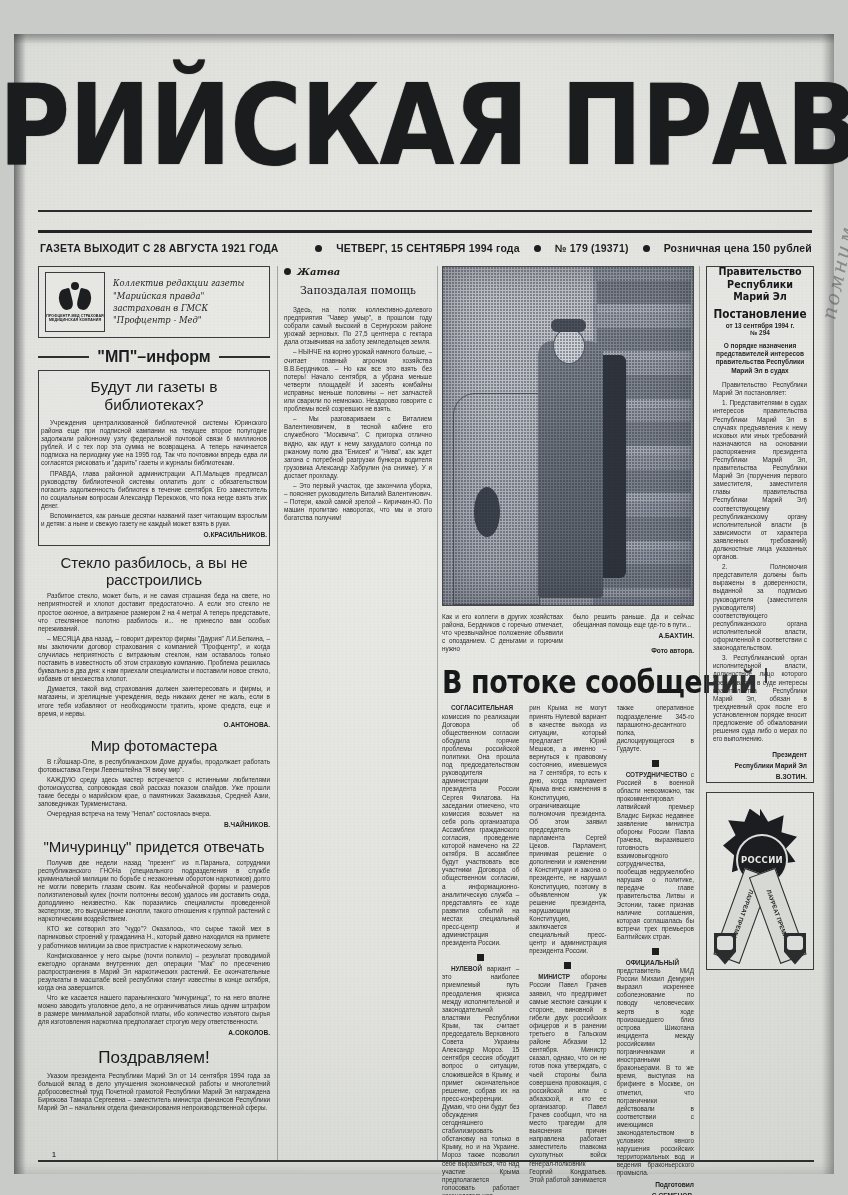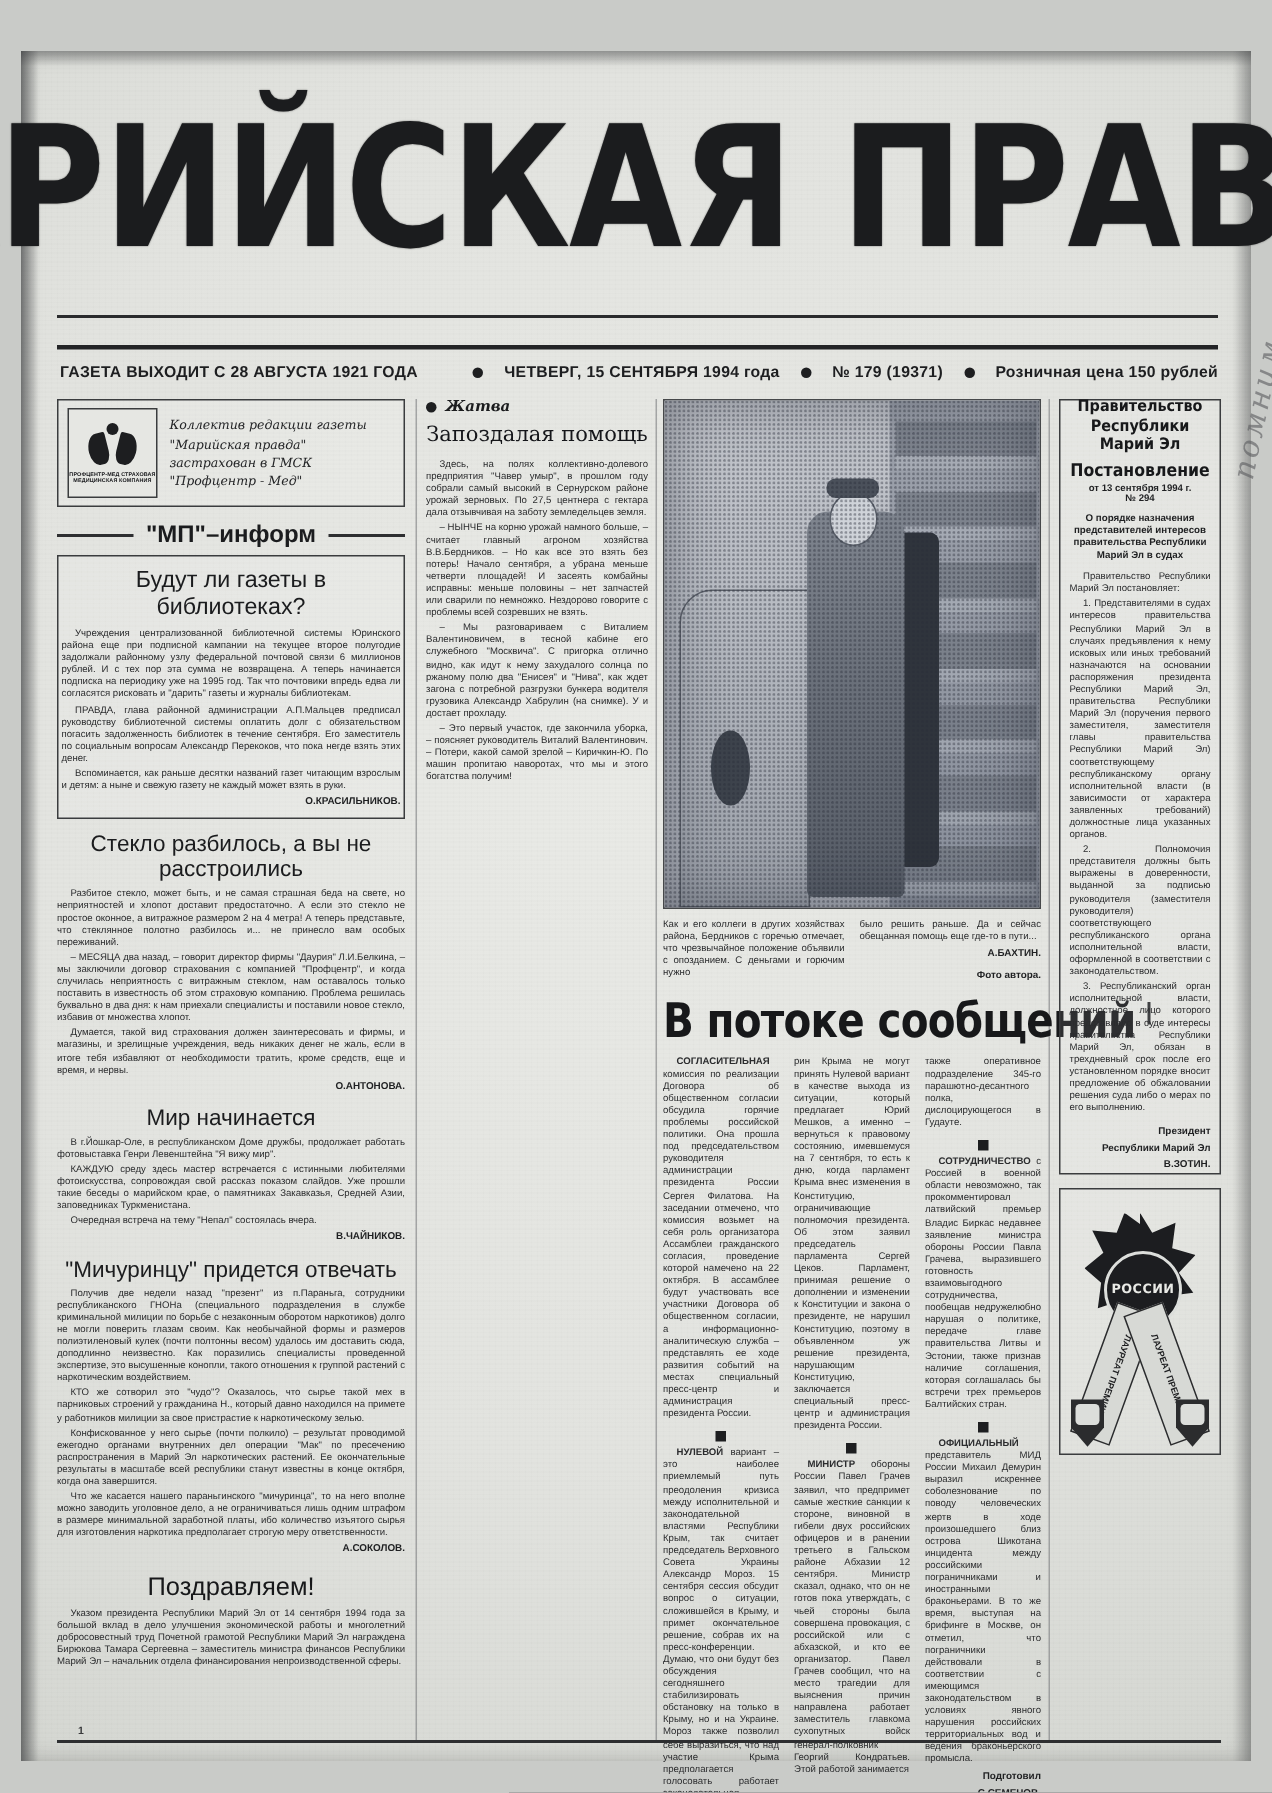--- a/index.html
+++ b/index.html
@@ -141,21 +141,21 @@
 
   
   .rubric{
     display:flex;align-items:center;gap:6px;margin-bottom:4px;
   }
   .rubric .dot{width:7px;height:7px;border-radius:50%;background:#1d1e20;flex:none;}
   .rubric .rb-text{
     font-family:"DejaVu Serif",serif;font-style:italic;font-weight:700;font-size:10px;color:#1b1c1e;
   }
   .hl-serif{
-    font-family:"DejaVu Serif",serif;font-size:14px;line-height:19px;text-align:center;
+    font-family:"DejaVu Serif",serif;font-size:11px;line-height:19px;text-align:center;
     color:#15161a;margin:2px 0 6px;font-weight:400;
   }
 
   
   .photo{
     position:relative;width:100%;height:340px;border:1px solid #46484a;box-sizing:border-box;
     background:#b9bcc2;overflow:hidden;
   }
   .photo .halftone{
     position:absolute;inset:0;
@@ -346,21 +346,21 @@
         </div>
 
         <div class="hl2">Стекло разбилось, а вы не расстроились</div>
         <div class="body-text">
           <p>Разбитое стекло, может быть, и не самая страшная беда на свете, но неприятностей и хлопот доставит предостаточно. А если это стекло не простое оконное, а витражное размером 2 на 4 метра! А теперь представьте, что стеклянное полотно разбилось и... не принесло вам особых переживаний.</p>
           <p>– МЕСЯЦА два назад, – говорит директор фирмы "Даурия" Л.И.Белкина, – мы заключили договор страхования с компанией "Профцентр", и когда случилась неприятность с витражным стеклом, нам оставалось только поставить в известность об этом страховую компанию. Проблема решилась буквально в два дня: к нам приехали специалисты и поставили новое стекло, избавив от множества хлопот.</p>
           <p>Думается, такой вид страхования должен заинтересовать и фирмы, и магазины, и зрелищные учреждения, ведь никаких денег не жаль, если в итоге тебя избавляют от необходимости тратить, кроме средств, еще и время, и нервы.</p>
           <div class="sig">О.АНТОНОВА.</div>
         </div>
 
-        <div class="hl2">Мир начинается</div>
+        <div class="hl2">Мир фотомастера</div>
         <div class="body-text">
           <p>В г.Йошкар-Оле, в республиканском Доме дружбы, продолжает работать фотовыставка Генри Левенштейна "Я вижу мир".</p>
           <p>КАЖДУЮ среду здесь мастер встречается с истинными любителями фотоискусства, сопровождая свой рассказ показом слайдов. Уже прошли такие беседы о марийском крае, о памятниках Закавказья, Средней Азии, заповедниках Туркменистана.</p>
           <p>Очередная встреча на тему "Непал" состоялась вчера.</p>
           <div class="sig">В.ЧАЙНИКОВ.</div>
         </div>
 
         <div class="hl2">"Мичуринцу" придется отвечать</div>
         <div class="body-text">
           <p>Получив две недели назад "презент" из п.Параньга, сотрудники республиканского ГНОНа (специального подразделения в службе криминальной милиции по борьбе с незаконным оборотом наркотиков) долго не могли поверить глазам своим. Как необычайной формы и размеров полиэтиленовый кулек (почти полтонны весом) удалось им доставить сюда, доподлинно неизвестно. Как поразились специалисты проведенной экспертизе, это высушенные конопли, такого отношения к группой растений с наркотическим воздействием.</p>

